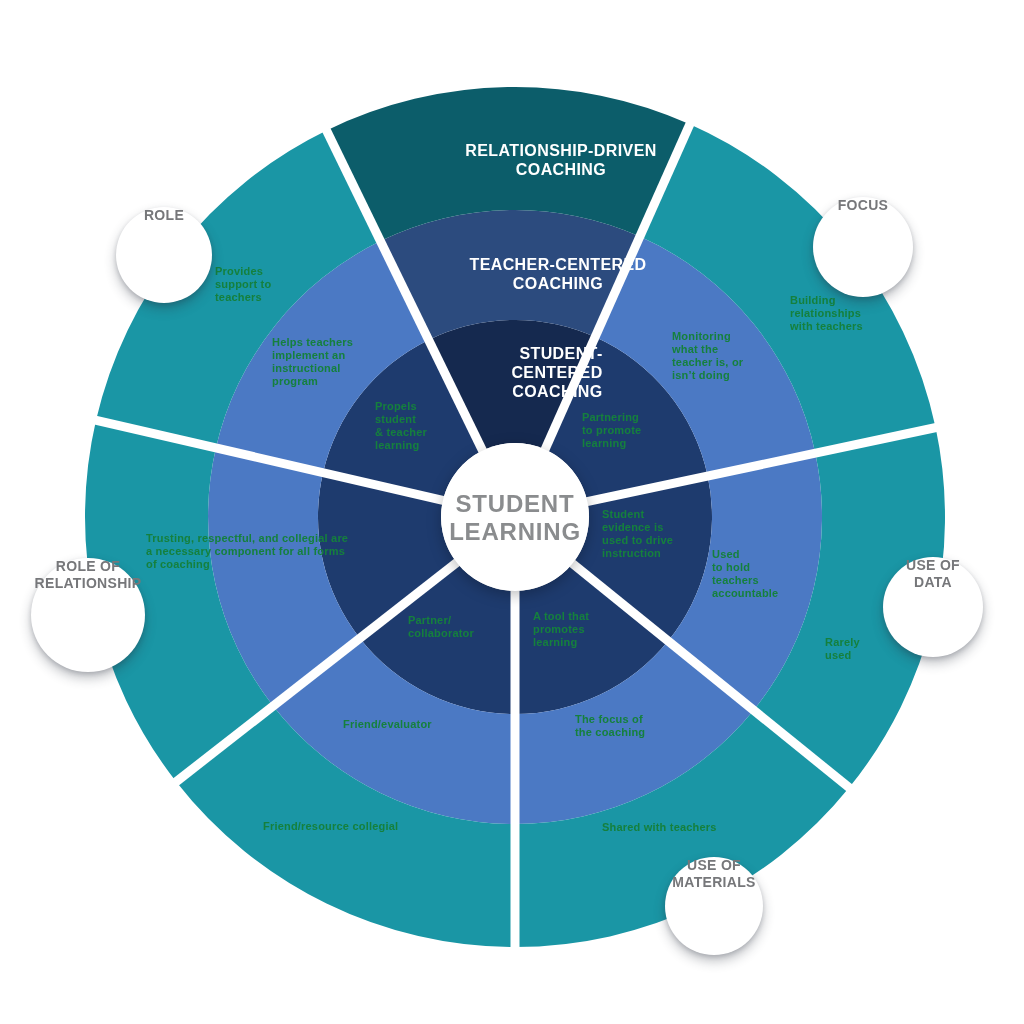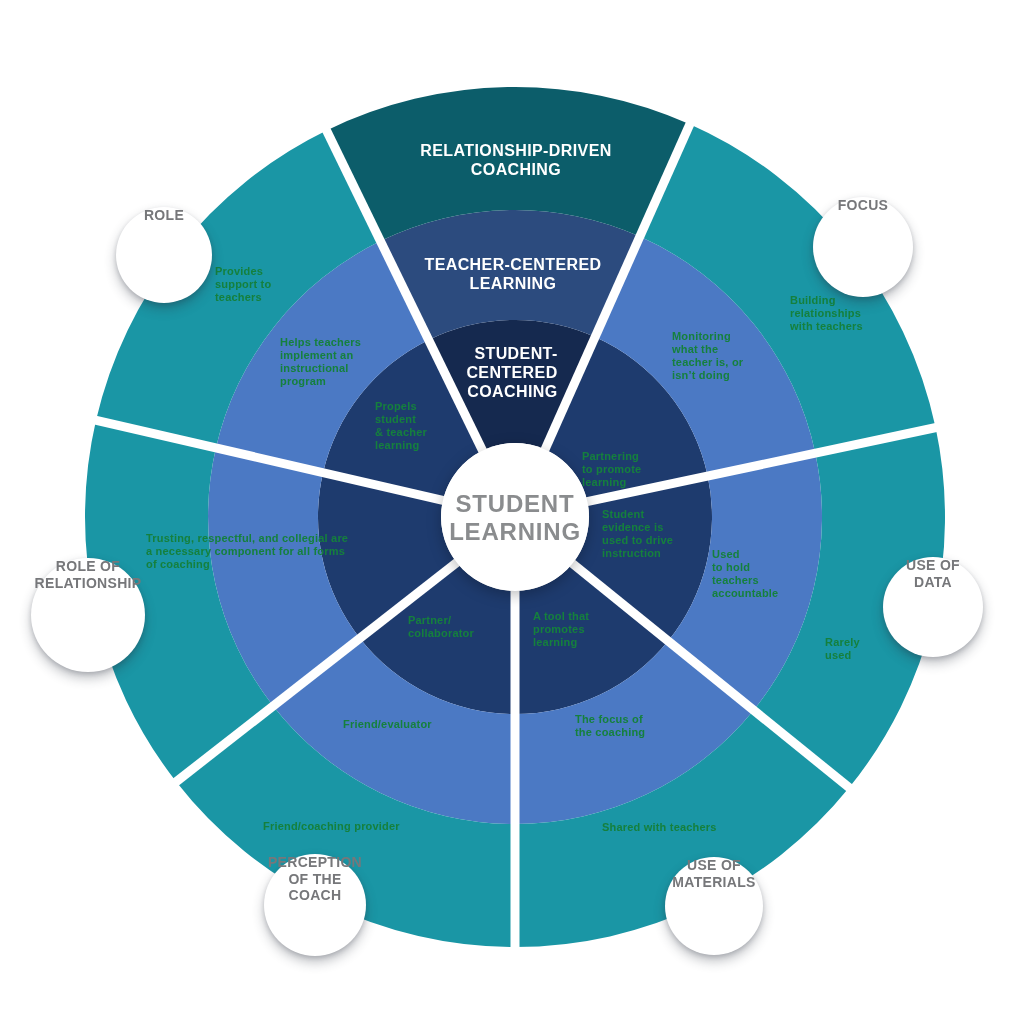--- a/index.html
+++ b/index.html
@@ -5,21 +5,21 @@
   html,body{margin:0;padding:0;background:#ffffff;}
   body{width:1024px;height:1024px;font-family:"Liberation Sans",sans-serif;}
   .canvas{position:relative;width:1024px;height:1024px;background:#ffffff;overflow:hidden;}
   #wheel{position:absolute;left:0;top:0;}
   .cell{
     position:absolute;color:#15803d;font-weight:700;font-size:11px;line-height:1.18;
     white-space:pre-line;letter-spacing:.2px;
   }
   .ring-title{
     position:absolute;color:#ffffff;font-weight:700;font-size:16px;line-height:1.18;
-    text-align:center;white-space:pre-line;transform:translate(-50%,-50%);letter-spacing:.4px;
+    text-align:center;white-space:pre-line;transform:translate(-50%,-50%);letter-spacing:.4px;margin-left:45px;
   }
   .center-label{
     position:absolute;color:#8A8C8E;font-weight:700;font-size:24px;line-height:1.15;
     text-align:center;white-space:pre-line;transform:translate(-50%,-50%);letter-spacing:.8px;
   }
   .badge{
     position:absolute;background:#ffffff;border-radius:50%;
     display:flex;align-items:flex-start;justify-content:center;text-align:center;
     transform:translate(-50%,-50%);
     box-shadow:0 6px 12px rgba(40,45,60,.30), 0 2px 4px rgba(40,45,60,.18);
@@ -60,48 +60,48 @@
       <line x1="452.6" y1="502.6" x2="93.1" y2="419.6" stroke="#FFFFFF" stroke-width="9"></line>
       <line x1="464.6" y1="556.4" x2="173.8" y2="783.6" stroke="#FFFFFF" stroke-width="9"></line>
       <line x1="515.0" y1="581.0" x2="515.0" y2="950.0" stroke="#FFFFFF" stroke-width="9"></line>
       <line x1="564.7" y1="557.3" x2="851.5" y2="789.5" stroke="#FFFFFF" stroke-width="9"></line>
       <circle cx="515" cy="517" r="74" fill="#ffffff" style="filter:drop-shadow(0 4px 7px rgba(0,0,0,.25))"></circle>
     </svg>
 
   <div class="ring-title" style="left:516px;top:161px;">RELATIONSHIP-DRIVEN
 COACHING</div>
   <div class="ring-title" style="left:513px;top:275px;">TEACHER-CENTERED
-LEARNING</div>
+COACHING</div>
   <div class="ring-title" style="left:512px;top:373px;text-align:right;">STUDENT-
 CENTERED
 COACHING</div>
 
   <div class="center-label" style="left:515px;top:518px;">STUDENT
 LEARNING</div>
 
   <div class="cell" style="left:215px;top:265px;">Provides
 support to
 teachers</div>
-  <div class="cell" style="left:272px;top:336px;margin-left:8px;">Helps teachers
+  <div class="cell" style="left:272px;top:336px;">Helps teachers
 implement an
 instructional
 program</div>
   <div class="cell" style="left:375px;top:400px;">Propels
 student
 &amp; teacher
 learning</div>
 
   <div class="cell" style="left:790px;top:294px;">Building
 relationships
 with teachers</div>
   <div class="cell" style="left:672px;top:330px;">Monitoring
 what the
 teacher is, or
 isn’t doing</div>
-  <div class="cell" style="left:582px;top:411px;margin-top:39px;">Partnering
+  <div class="cell" style="left:582px;top:411px;">Partnering
 to promote
 learning</div>
 
   <div class="cell" style="left:825px;top:612px;margin-top:24px;">Rarely
 used</div>
   <div class="cell" style="left:712px;top:548px;">Used
 to hold
 teachers
 accountable</div>
   <div class="cell" style="left:602px;top:508px;">Student
@@ -109,21 +109,21 @@
 used to drive
 instruction</div>
 
   <div class="cell" style="left:602px;top:821px;">Shared with teachers</div>
   <div class="cell" style="left:575px;top:713px;">The focus of
 the coaching</div>
   <div class="cell" style="left:533px;top:610px;">A tool that
 promotes
 learning</div>
 
-  <div class="cell" style="left:263px;top:820px;">Friend/coaching provider</div>
+  <div class="cell" style="left:263px;top:820px;">Friend/resource collegial</div>
   <div class="cell" style="left:343px;top:718px;">Friend/evaluator</div>
   <div class="cell" style="left:408px;top:614px;">Partner/
 collaborator</div>
 
   <div class="cell" style="left:146px;top:532px;">Trusting, respectful, and collegial are
 a necessary component for all forms
 of coaching</div>
 
   <div class="badge" style="left:164px;top:255px;width:96px;height:96px;">
     <span>ROLE</span>
@@ -132,23 +132,18 @@
     <span>FOCUS</span>
   </div>
   <div class="badge" style="left:933px;top:607px;width:100px;height:100px;">
     <span>USE OF
 DATA</span>
   </div>
   <div class="badge" style="left:714px;top:906px;width:98px;height:98px;">
     <span>USE OF
 MATERIALS</span>
   </div>
-  <div class="badge" style="left:315px;top:905px;width:102px;height:102px;">
-    <span>PERCEPTION
-OF THE
-COACH</span>
-  </div>
   <div class="badge" style="left:88px;top:615px;width:114px;height:114px;">
     <span>ROLE OF
 RELATIONSHIP</span>
   </div>
 
 </div>
 
 </body></html>

